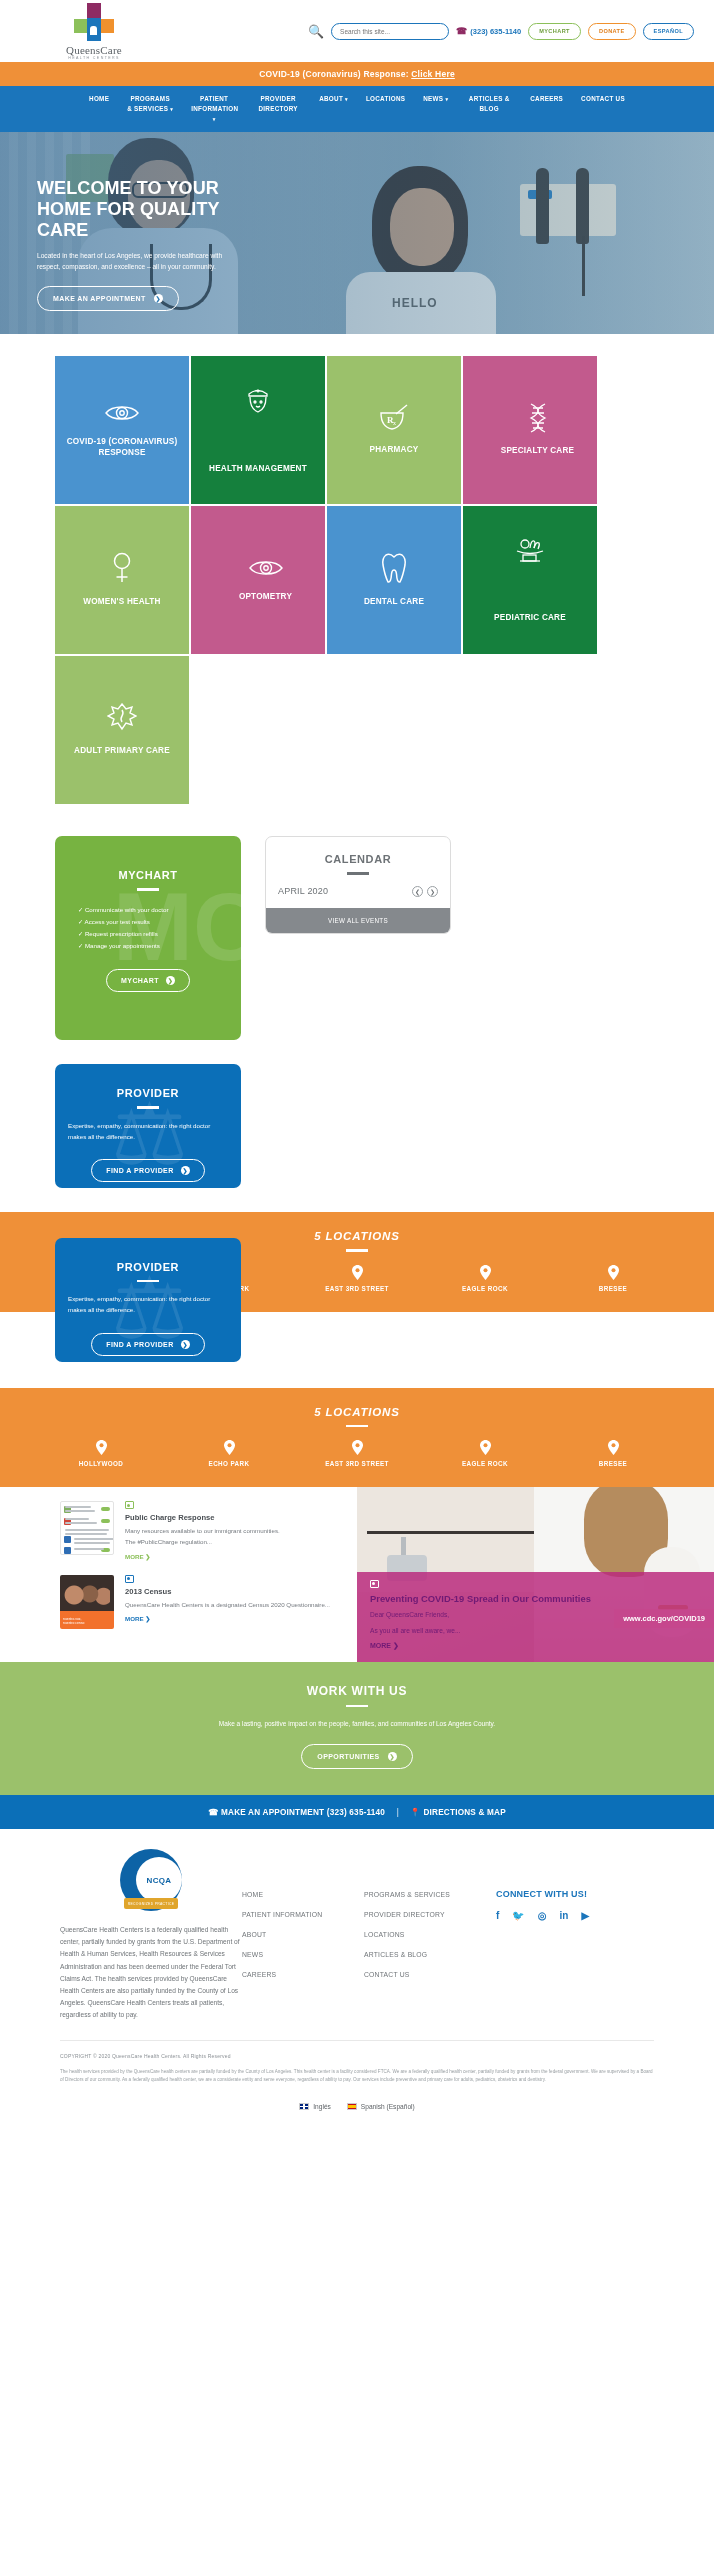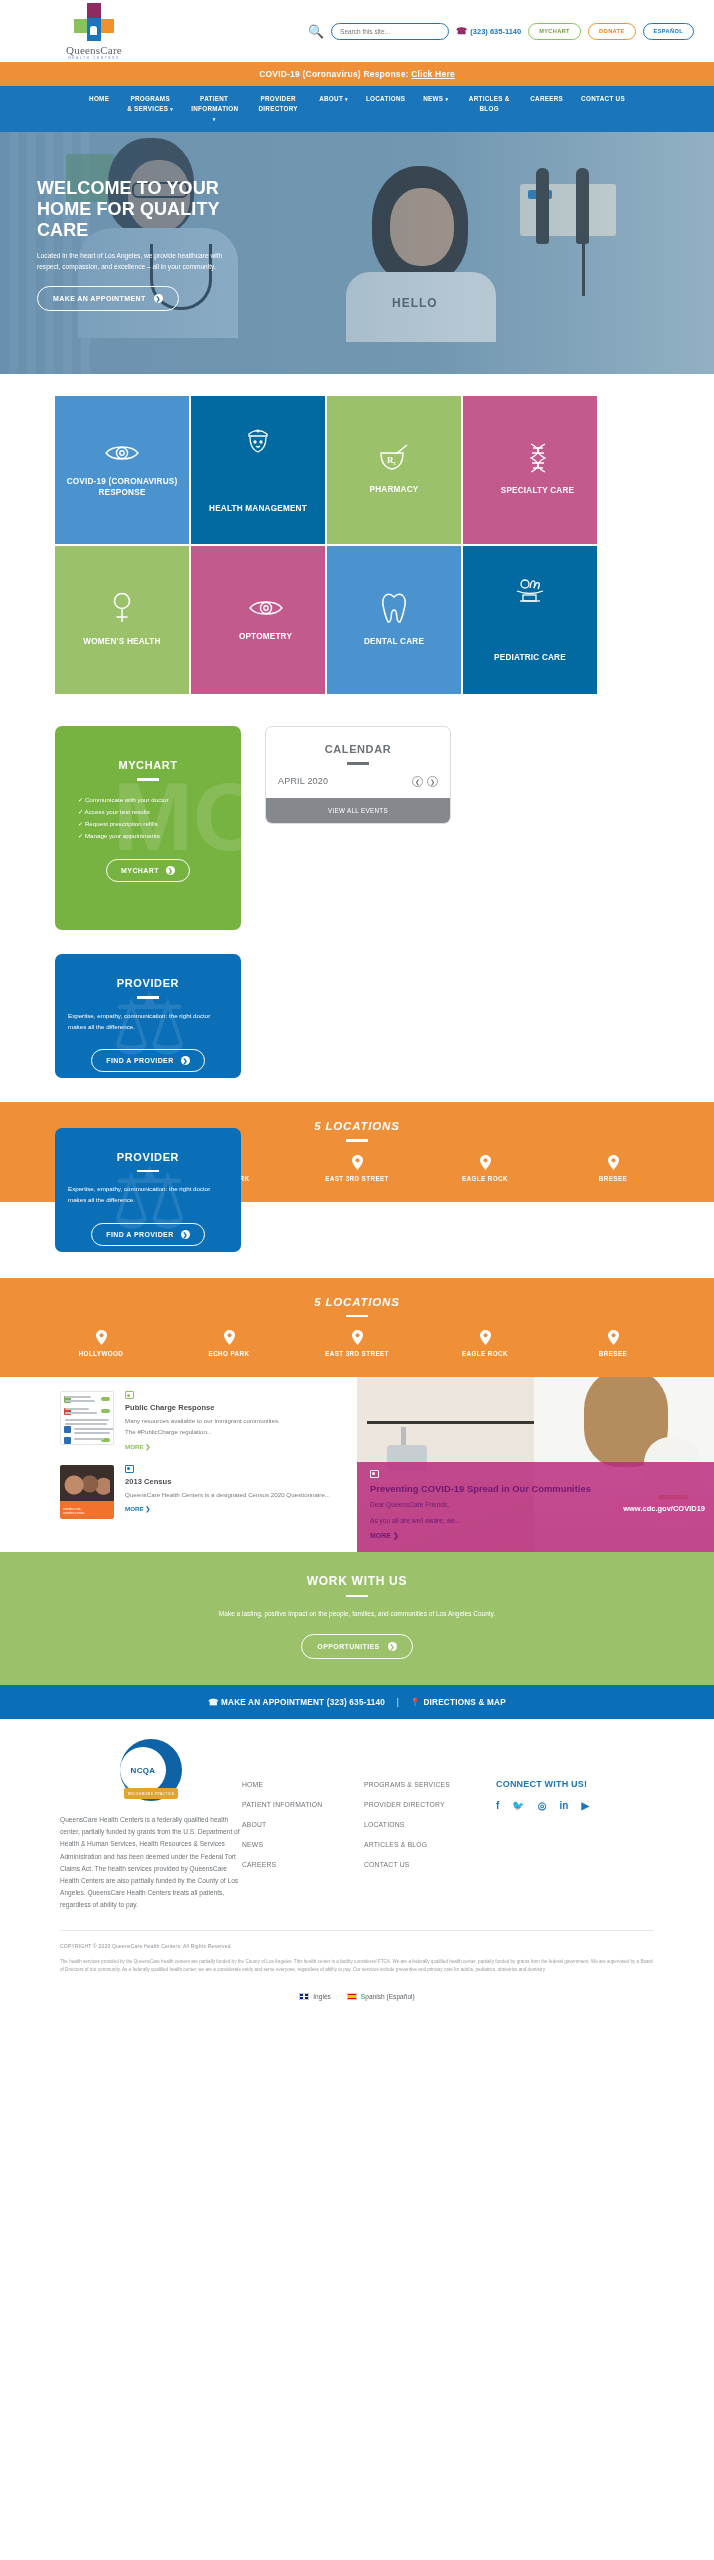--- a/index.html
+++ b/index.html
@@ -59,21 +59,21 @@
     gap: 0; padding: 8px 10px 9px;
   }
   .nav-item {
     color: #fff; font-size: 6.3px; font-weight: bold; letter-spacing: .3px;
     text-align: center; padding: 0 9px; line-height: 1.55; max-width: 64px;
   }
   .caret { font-size: 5px; }
 
   
   .hero {
-    height: 242px; position: relative; overflow: hidden;
+    height: 202px; position: relative; overflow: hidden;
     background: linear-gradient(100deg,#9fb8c9 0%,#7fa0b8 22%,#5b8299 45%,#76a0b5 70%,#a9c2cf 100%);
   }
   .hero-photo { position:absolute; inset:0; }
   .hp { position: absolute; }
   .hp-wall  { left:0; top:0; width:100%; height:100%; background: linear-gradient(90deg,#b9cbd6,#9cb6c6 30%,#8aa9bd 60%,#9db7c7); }
   .hp-blinds{ left:0; top:0; width:90px; height:100%;
               background: repeating-linear-gradient(90deg,#aec4d2 0 9px,#c2d4de 9px 18px); opacity:.85;}
   .hp-poster{ left:66px; top:22px; width:48px; height:48px; background:#7fae5e; opacity:.7; border-radius:2px;}
   .hp-head  { left:108px; top:6px; width:86px; height:96px; background:#3b3330; border-radius:46% 46% 38% 38%; }
   .hp-face  { left:128px; top:28px; width:62px; height:72px; background:#c49a7e; border-radius:46%; }
@@ -103,21 +103,21 @@
   
   .services { padding: 22px 55px 0; }
   .svc-row { display: flex; gap: 2px; margin-bottom: 2px; }
   .svc {
     width: 134px; height: 148px; display: flex; flex-direction: column;
     align-items: center; justify-content: center; color: #fff; text-align: center;
   }
   .svc .lbl { font-size: 8.2px; font-weight: bold; line-height: 1.3; letter-spacing: .2px; margin-top: 13px; }
   .svc svg { display: block; }
   .c-blue   { background: #4a93cf; }
-  .c-orange { background: #0369a1; gap: 36px; }
+  .c-orange { background: #15803d; gap: 36px; }
   .c-green  { background: #9bc16b; }
   .c-pink   { background: #c25a8d; padding-left: 15px; }
 
   
   .cards { padding: 30px 55px 0; }
   .card-row { display: flex; gap: 24px; align-items: flex-start; }
   .mychart-card {
     width: 186px; height: 204px; background: #77b341; border-radius: 7px; color: #fff;
     display: flex; flex-direction: column; align-items: center; padding-top: 33px; position: relative; overflow: hidden;
   }
@@ -213,21 +213,21 @@
   .work .arrow-c { color: #9bc16b; }
 
   
   .cta { background: #0b6fb8; color: #fff; text-align: center; padding: 12px 0; font-size: 8.2px; font-weight: bold; letter-spacing: .2px; }
   .cta .sep { opacity: .6; margin: 0 9px; }
 
   
   .footer { display: flex; padding: 20px 60px 0; gap: 0; }
   .f-col1 { width: 182px; }
   .ncqa { width: 62px; height: 62px; border-radius: 50%; background: #0d63a6; margin: 0 auto;
-          display:flex; align-items:center; justify-content:flex-start; position: relative; }
+          display:flex; align-items:center; justify-content:flex-end; position: relative; }
   .ncqa .inner { width: 46px; height: 46px; border-radius: 50%; background:#fff; display:flex;align-items:center;justify-content:center;
                  font-size: 8px; font-weight: bold; color:#0d63a6; letter-spacing:.3px;}
   .ncqa .ribbon { position:absolute; bottom:2px; left:4px; width:54px; height:11px; background:#e0a52c; border-radius:2px;
                   color:#fff; font-size:3.4px; display:flex; align-items:center; justify-content:center; letter-spacing:.3px;}
   .f-about { font-size: 6.6px; color: #6f7478; line-height: 1.85; margin-top: 13px; }
   .f-col2, .f-col3 { width: 122px; padding-top: 42px; }
   .f-link { font-size: 6.8px; color: #6f7478; margin-bottom: 13px; letter-spacing: .2px; }
   .f-col4 { flex: 1; padding-top: 40px; padding-left: 10px;}
   .f-connect { font-size: 9px; font-weight: bold; color: #1b75bb; letter-spacing: .2px; }
   .socials { display: flex; gap: 13px; margin-top: 11px; align-items: center; color:#1b75bb; }
@@ -390,20 +390,29 @@
       <div class="svc c-orange">
         <svg width="32" height="28" viewBox="0 0 32 28" fill="none" stroke="#fff" stroke-width="1.3">
             <circle cx="11" cy="8" r="4"></circle>
             <path d="M16 12 Q17 4 20 5 Q22 6 20 12"></path>
             <path d="M20 12 Q22 5 25 7 Q26 9 24 13"></path>
             <path d="M3 15 Q16 20 29 15"></path>
             <rect x="9" y="19" width="13" height="6"></rect>
             <path d="M6 25h20"></path>
           </svg>
         <div class="lbl">PEDIATRIC CARE</div>
+      </div>
+    </div>
+    <div class="svc-row">
+      <div class="svc c-green">
+        <svg width="30" height="30" viewBox="0 0 30 30" fill="none" stroke="#fff" stroke-width="1.4">
+            <path d="M15 1 L19 6 L25 4 L23 10 L29 13 L23 16 L25 22 L19 20 L15 26 L11 20 L5 22 L7 16 L1 13 L7 10 L5 4 L11 6 Z"></path>
+            <path d="M15 7 Q17 10 15 13 Q13 16 15 19"></path>
+          </svg>
+        <div class="lbl">ADULT PRIMARY CARE</div>
       </div>
     </div>
   </div>
 
   <div class="cards">
     <div class="card-row">
       <div class="mychart-card">
         <div class="wm">MC</div>
         <div class="card-title">MYCHART</div>
         <div class="rule"></div>

